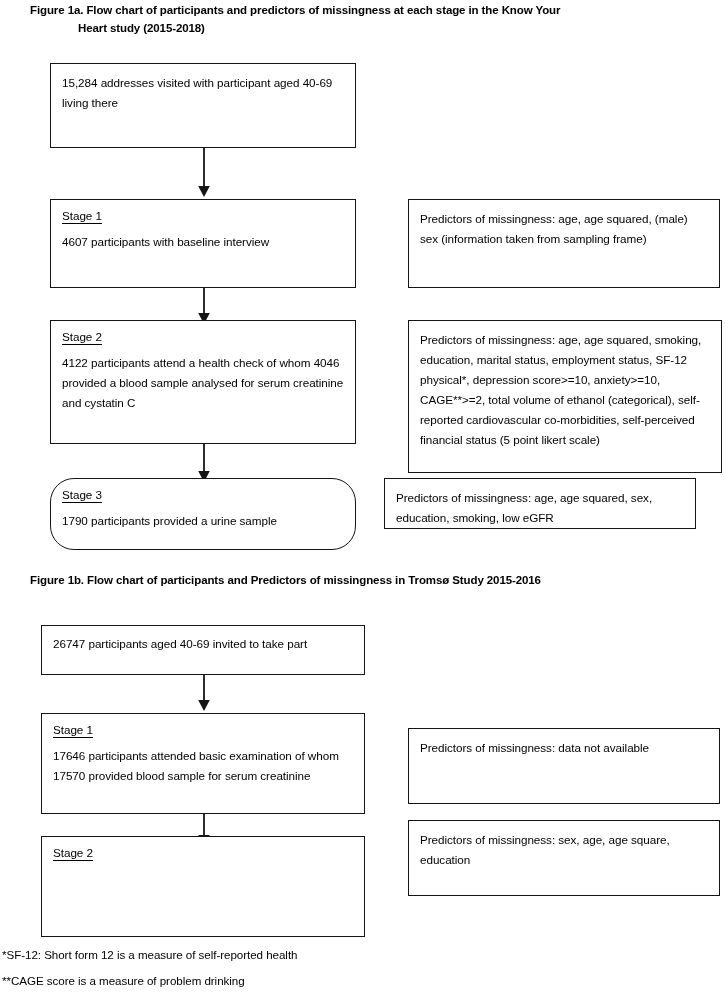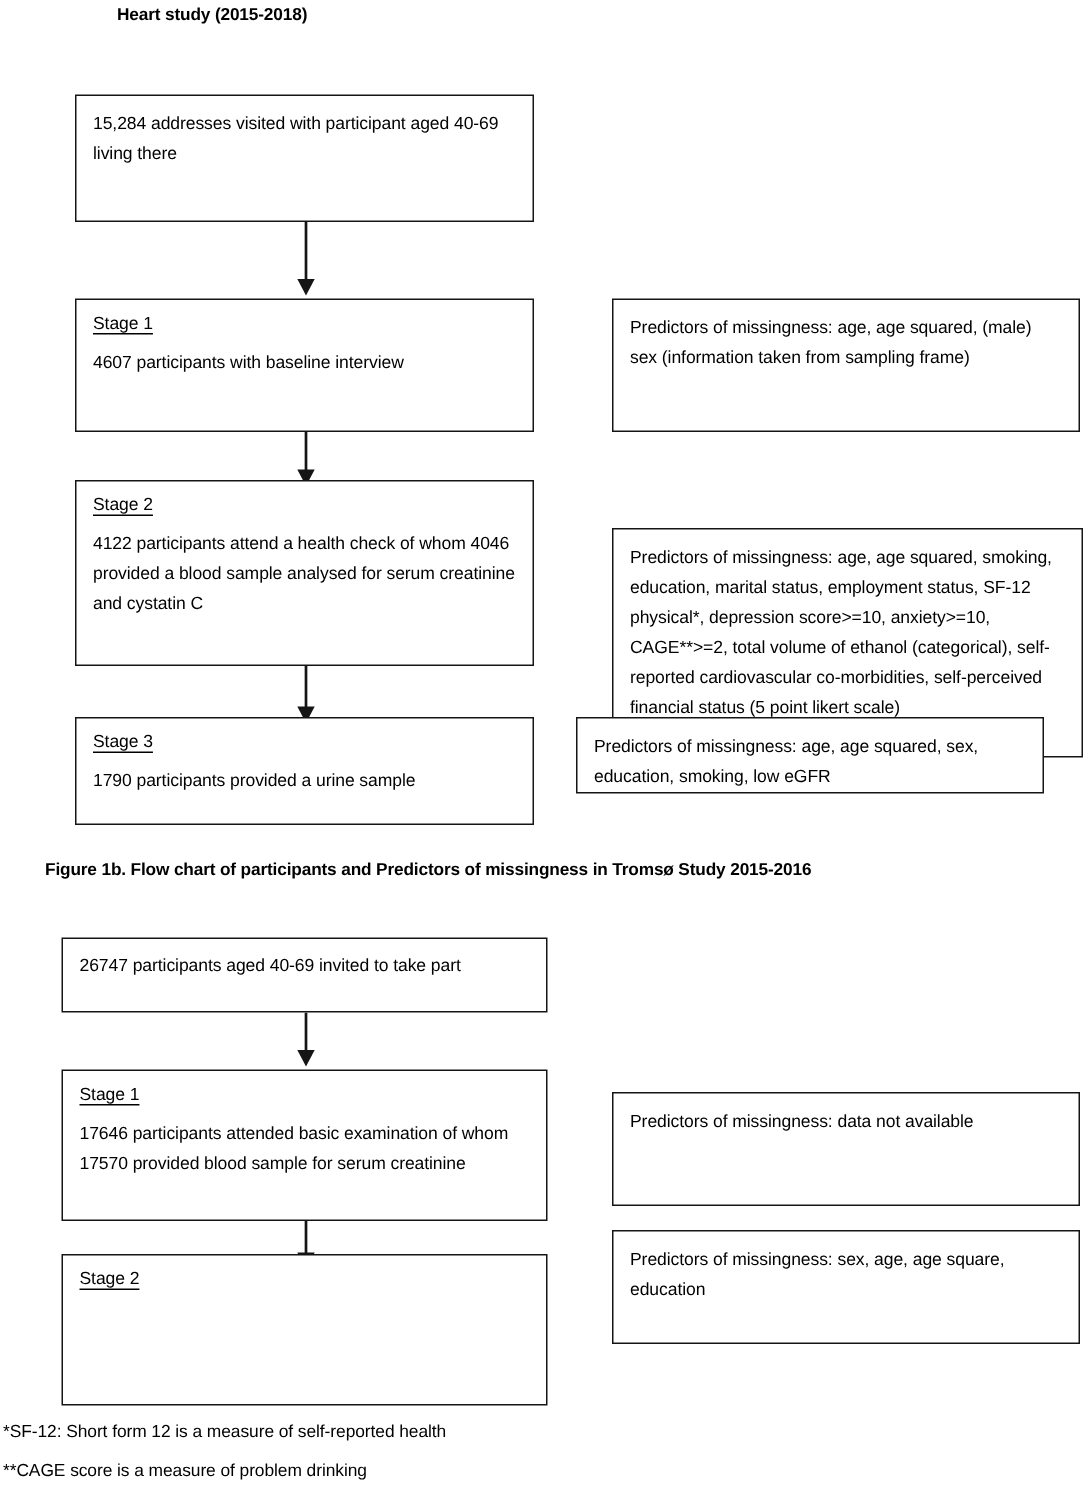--- a/index.html
+++ b/index.html
@@ -54,20 +54,21 @@
     position: absolute;
     font-weight: normal;
     font-size: 11.6px;
     letter-spacing: -0.05px;
   }
 </style>
 </head>
 <body>
 
 <div class="fig-title" style="left:30px; top:2px; width:660px;">
+  <span>Figure 1a. Flow chart of participants and predictors of missingness at each stage in the Know Your</span>
   <span class="cont">Heart study (2015-2018)</span>
 </div>
 
 <div class="box" style="left:50px; top:63px; width:306px; height:85px;">
   <span class="box-text">15,284 addresses visited with participant aged 40-69 living there</span>
 </div>
 
 <svg class="arrow" style="left:196px; top:148px;" width="16" height="50" viewBox="0 0 16 50">
   <line x1="8" y1="0" x2="8" y2="40" stroke="#151515" stroke-width="1.8"></line>
   <polygon points="2.2,38 13.8,38 8,49" fill="#151515"></polygon>
@@ -85,30 +86,30 @@
 <svg class="arrow" style="left:196px; top:288px;" width="16" height="37" viewBox="0 0 16 37">
   <line x1="8" y1="0" x2="8" y2="27" stroke="#151515" stroke-width="1.8"></line>
   <polygon points="2.2,25 13.8,25 8,36" fill="#151515"></polygon>
 </svg>
 
 <div class="box" style="left:50px; top:320px; width:306px; height:124px;">
   <span class="stage-label">Stage 2</span>
   <span class="box-text">4122 participants attend a health check of whom 4046 provided a blood sample analysed for serum creatinine and cystatin C</span>
 </div>
 
-<div class="box" style="left:408px; top:320px; width:314px; height:153px;margin-top:32px;">
+<div class="box" style="left:408px; top:320px; width:314px; height:153px;">
   <span class="box-text">Predictors of missingness: age, age squared, smoking, education, marital status, employment status, SF-12 physical*, depression score&gt;=10, anxiety&gt;=10, CAGE**&gt;=2, total volume of ethanol (categorical), self-reported cardiovascular co-morbidities, self-perceived financial status (5 point likert scale)</span>
 </div>
 
 <svg class="arrow" style="left:196px; top:444px;" width="16" height="39" viewBox="0 0 16 39">
   <line x1="8" y1="0" x2="8" y2="29" stroke="#151515" stroke-width="1.8"></line>
   <polygon points="2.2,27 13.8,27 8,38" fill="#151515"></polygon>
 </svg>
 
-<div class="box" style="left:50px; top:478px; width:306px; height:72px;">
+<div class="box" style="left:50px; top:478px; width:306px; height:72px;border-radius:24px;">
   <span class="stage-label">Stage 3</span>
   <span class="box-text">1790 participants provided a urine sample</span>
 </div>
 
 <div class="box" style="left:384px; top:478px; width:312px; height:51px;">
   <span class="box-text">Predictors of missingness: age, age squared, sex, education, smoking, low eGFR</span>
 </div>
 
 <div class="fig-title" style="left:30px; top:572px; width:660px;">
   <span>Figure 1b. Flow chart of participants and Predictors of missingness in Tromsø Study 2015-2016</span>

